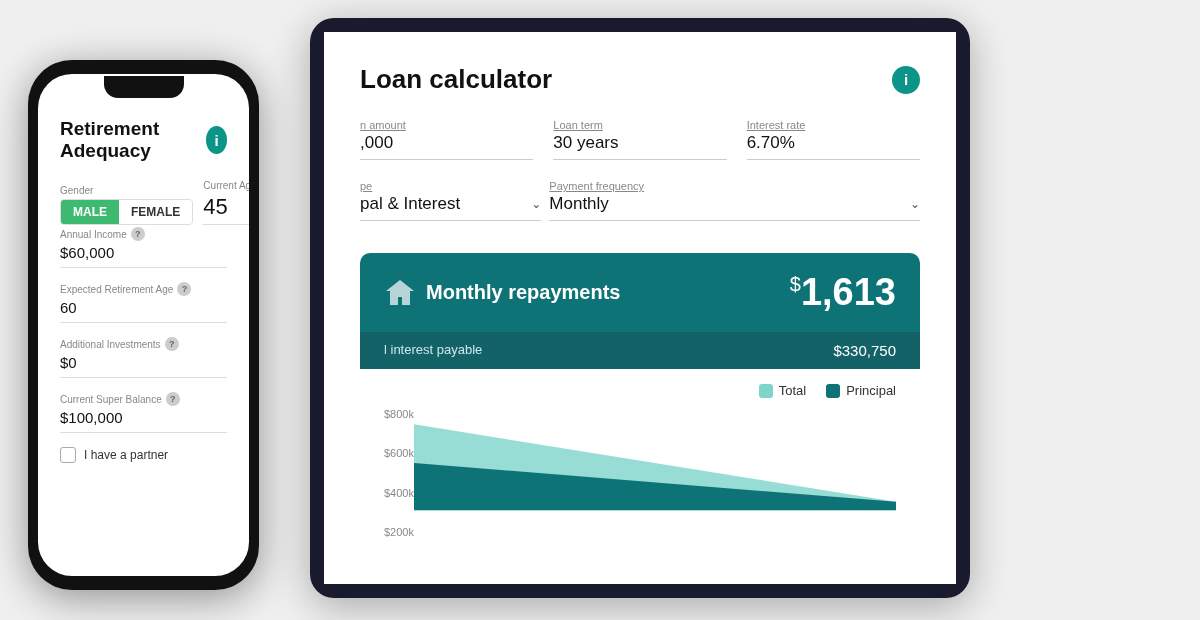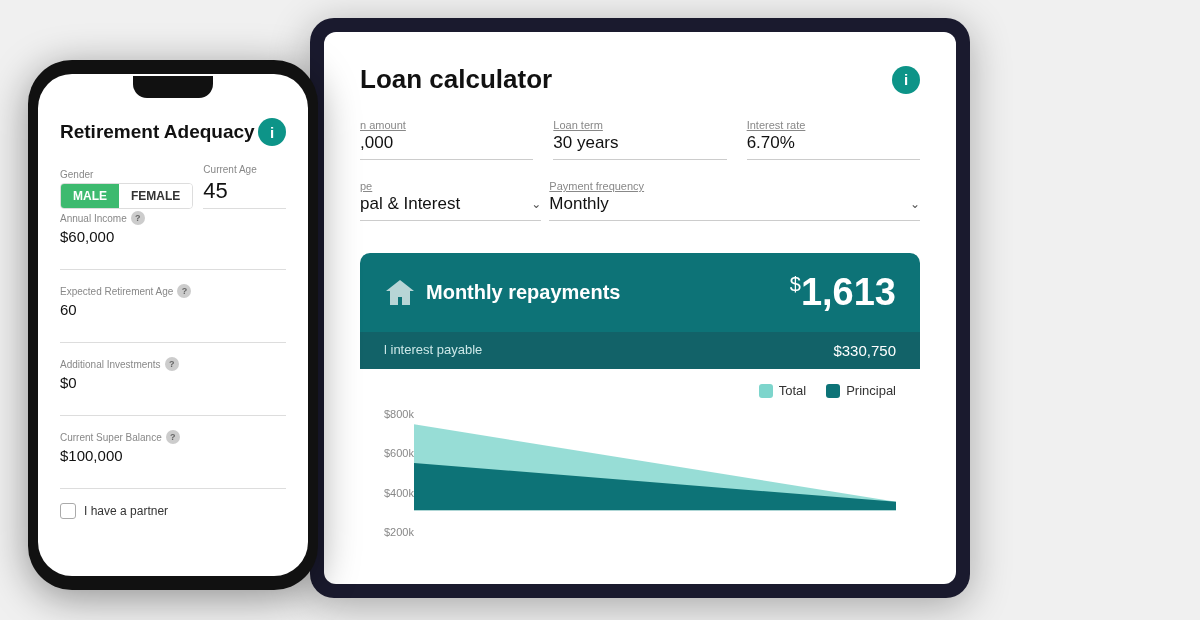--- a/index.html
+++ b/index.html
@@ -24,21 +24,21 @@
       height: 580px;
       background: #1a1a2e;
       border-radius: 24px;
       padding: 14px;
       box-shadow: 0 8px 40px rgba(0,0,0,0.3);
     }
     .tablet-screen {
       width: 100%;
       height: 100%;
       background: #fff;
-      border-radius: 12px;
+      border-radius: 0;
       overflow: hidden;
       padding: 32px 36px 0 36px;
     }
     .tablet-header {
       display: flex;
       align-items: center;
       justify-content: space-between;
       margin-bottom: 24px;
     }
     .tablet-title {
@@ -190,21 +190,21 @@
       justify-content: space-between;
       font-size: 11px;
       color: #888;
     }
 
     
     .phone {
       position: absolute;
       left: 28px;
       top: 60px;
-      width: 290px;
+      width: 231px;
       height: 530px;
       background: #111;
       border-radius: 44px;
       padding: 14px 10px;
       box-shadow: 0 8px 40px rgba(0,0,0,0.4);
       z-index: 10;
     }
     .phone-notch {
       position: absolute;
       top: 16px;
@@ -243,21 +243,21 @@
       color: #888;
       margin-bottom: 3px;
       display: flex;
       align-items: center;
       gap: 4px;
     }
     .phone-field-value {
       font-size: 15px;
       color: #111;
       border-bottom: 1px solid #ddd;
-      padding-bottom: 24px;
+      padding-bottom: 6px;
     }
     .gender-row {
       display: flex;
       gap: 10px;
       align-items: flex-end;
     }
     .gender-section { flex: 1; }
     .age-section { flex: 1; }
     .gender-buttons {
       display: flex;

